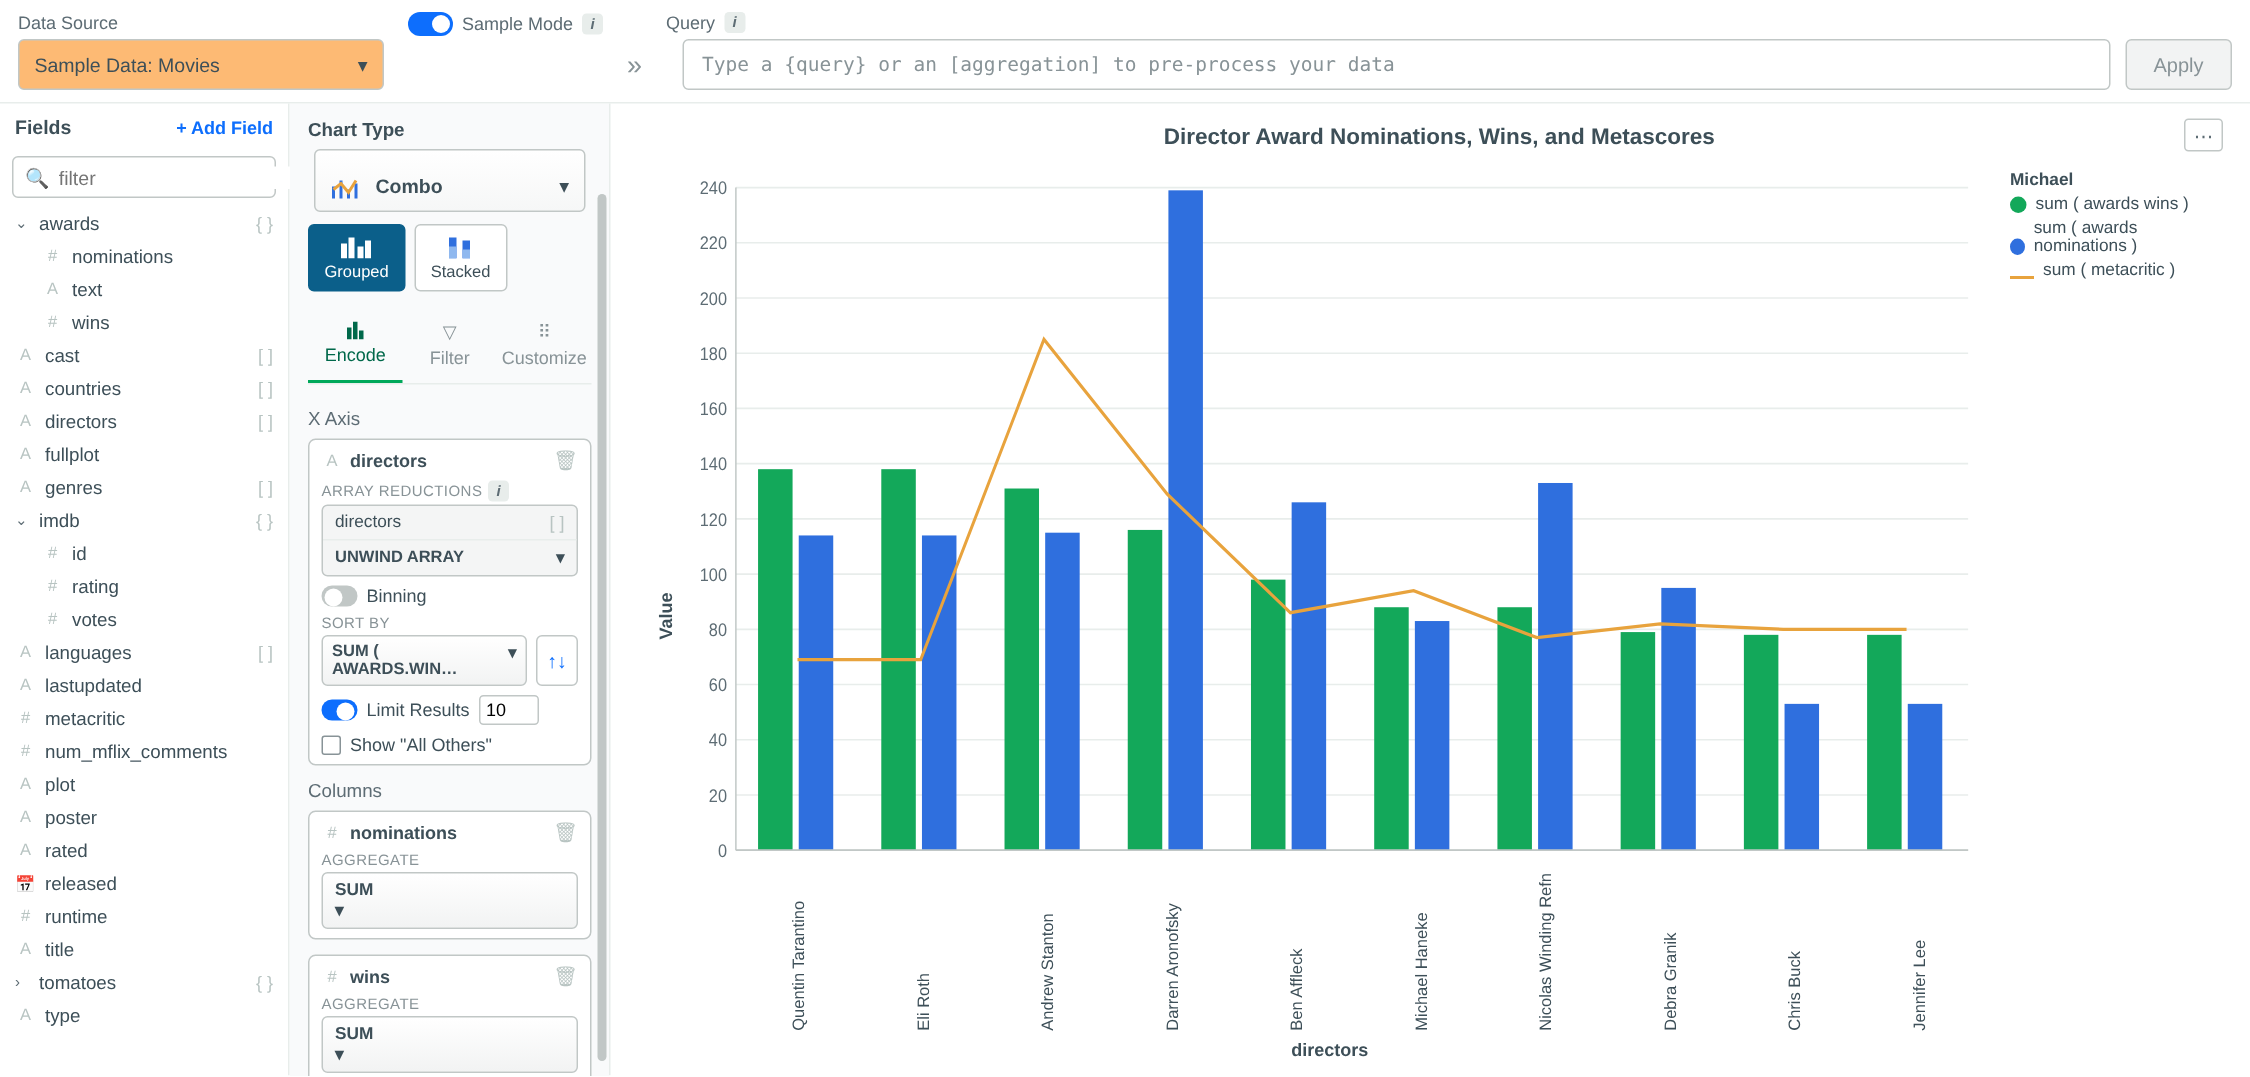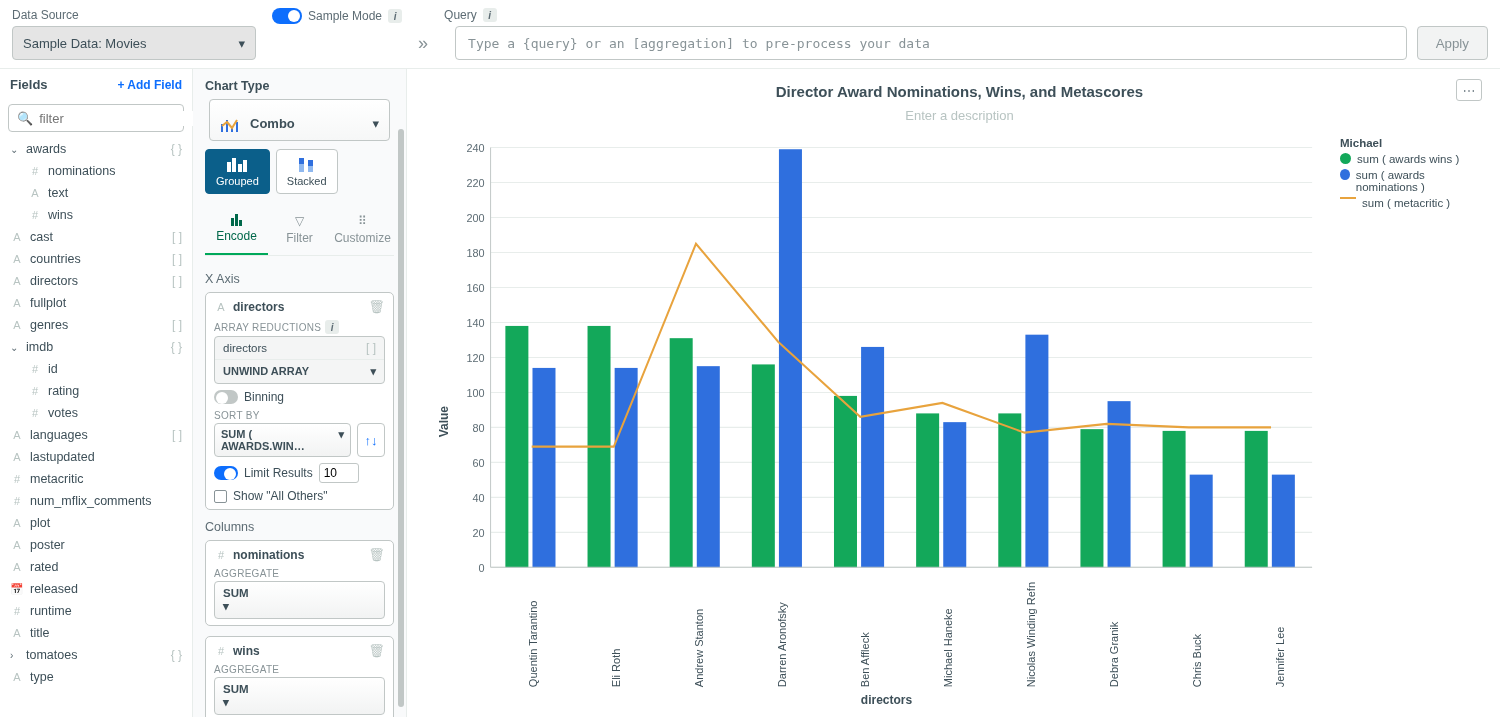--- a/index.html
+++ b/index.html
@@ -1,20 +1,20 @@
 <!DOCTYPE html>
 <html><head>
 <meta charset="utf-8">
 <style>
   * { margin: 0; padding: 0; box-sizing: border-box; }
   body { font-family: -apple-system, BlinkMacSystemFont, "Segoe UI", Helvetica, Arial, sans-serif; font-size: 13px; color: #3d4f58; background: #fff; }
   .top-bar { display: flex; align-items: flex-start; gap: 16px; padding: 8px 12px; border-bottom: 1px solid #e8edeb; }
   .ds-block { display:flex; flex-direction:column; }
   .label-sm { font-size: 12px; color: #5d6c74; margin-bottom: 4px; display:flex; align-items:center; gap:6px;}
-  .select-ds { width: 244px; height: 34px; border:1px solid #c1c7c6; border-radius:4px; background:#e5e5e5; display:flex; align-items:center; justify-content:space-between; padding:0 10px; cursor:pointer;}
+  .select-ds { width: 244px; height: 34px; border:1px solid #c1c7c6; border-radius:4px; background:#fdba74; display:flex; align-items:center; justify-content:space-between; padding:0 10px; cursor:pointer;}
   .toggle { width:30px; height:16px; background:#0d6efd; border-radius:8px; position:relative; display:inline-block;}
   .toggle::after { content:""; position:absolute; width:12px;height:12px;background:#fff; border-radius:50%; top:2px; right:2px;}
   .toggle.off { background:#c1c7c6; }
   .toggle.off::after{ left:2px; right:auto;}
   .info-i { width:14px; height:14px; border-radius:3px; background:#e8edeb; color:#5d6c74; font-size:10px; display:inline-flex; align-items:center; justify-content:center; font-style: italic; font-weight: bold;}
   .arrow-sep { color:#889397; align-self:center; margin-top:18px; font-size:18px;}
   .query-block { flex:1; display:flex; flex-direction:column;}
   .query-row { display:flex; gap:10px;padding-left:11px;}
   .query-input { flex:1; height:34px; border:1px solid #c1c7c6; border-radius:4px; padding:0 12px; font-family: "Menlo","Monaco",monospace; font-size:13px; }
   .query-input::placeholder{ color:#889397;}
@@ -74,21 +74,21 @@
   .plot-left{ display:flex; align-items:center;}
   .ylabel{ writing-mode:vertical-rl; transform:rotate(180deg); font-size:12px; font-weight:600; color:#3d4f58;}
   .plot-body{ flex:1; display:flex; flex-direction:column;}
   .plot-svg{ flex:1;}
   .xlabels{ display:flex;}
   .xgroup{ flex:1; display:flex; justify-content:center;}
   .xlab{ font-size:11px; writing-mode:vertical-rl; transform:rotate(180deg); margin-top:4px;}
   .xlabel-title{ text-align:center; font-size:12px; font-weight:600; margin-top:6px;}
   .legend-wrap{ width:160px; padding-left:18px; font-size:11.5px;}
   .legend-title{ font-weight:700; margin-bottom:4px;}
-  .legend-item{ display:flex; align-items:flex-start; gap:6px; margin-bottom:4px;}
+  .legend-item{ display:flex; align-items:flex-end; gap:6px; margin-bottom:4px;}
   .legend-swatch{ width:11px; height:11px; border-radius:50%;}
   .legend-line{ width:16px; height:2px;}
   svg text{ font-size:11px; fill:#5d6c74;}
   svg .grid{ stroke:#e8edeb; stroke-width:1;}
   svg .axis{ stroke:#c1c7c6; stroke-width:1;}
   svg .bar-w{ fill:#13a85a;}
   svg .bar-n{ fill:#2f6fde;}
   svg .mline{ stroke:#e8a33d; stroke-width:2; fill:none;}
 </style>
 </head>
@@ -434,21 +434,20 @@
           </div>
         </div>
       <div class="add-agg">+ aggregation</div>
 
     </div>
   </div>
 
   <div class="chart-area">
     <div class="chart-menu">⋯</div>
     <div class="chart-title">Director Award Nominations, Wins, and Metascores</div>
-    <div class="chart-desc">Enter a description</div>
     <div class="plot-wrap">
       <div class="plot-left">
           <div class="ylabel">Value</div>
         </div>
       <div class="plot-body">
         <svg class="plot-svg" id="plot-svg" preserveAspectRatio="none" viewBox="0 0 880 420">
             <line class="grid" x1="40" x2="870" y1="410" y2="410"></line>
             <text x="34" y="414" text-anchor="end">0</text>
             <line class="grid" x1="40" x2="870" y1="376.6666666666667" y2="376.6666666666667"></line>
             <text x="34" y="380.6666666666667" text-anchor="end">20</text>

